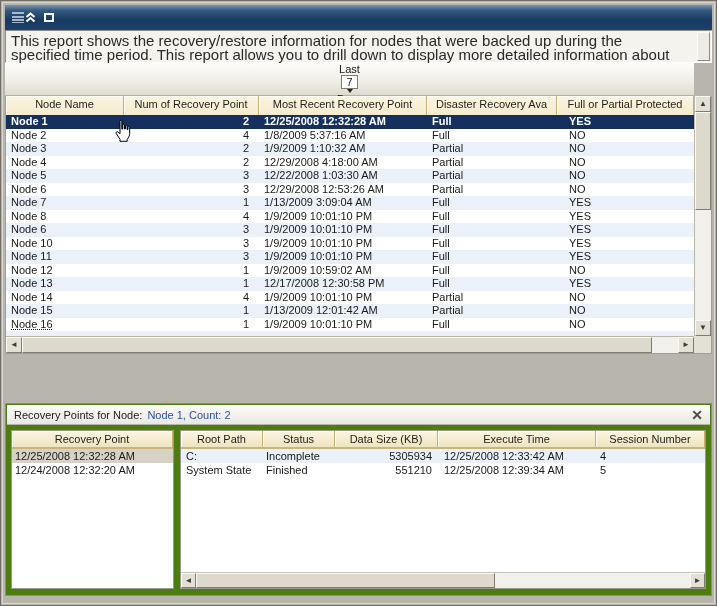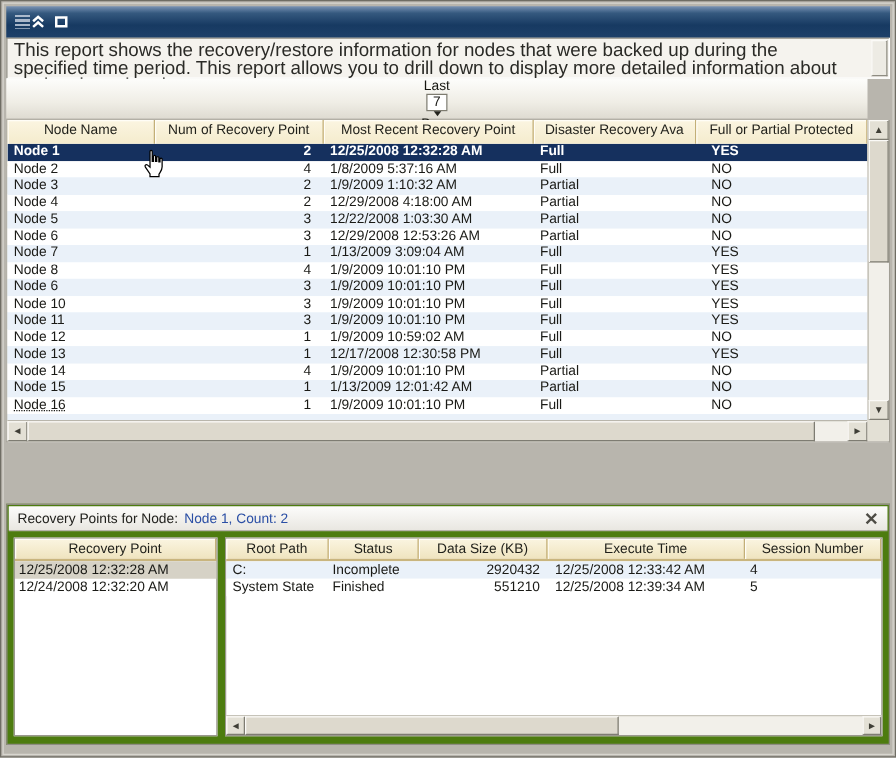--- a/index.html
+++ b/index.html
@@ -405,21 +405,21 @@
         <div class="hcell s1">Status</div>
         <div class="hcell s2">Data Size (KB)</div>
         <div class="hcell s3">Execute Time</div>
         <div class="hcell s4">Session Number</div>
       </div>
       <div class="sess-body">
 
           <div class="sess-row">
             <div class="d0">C:</div>
             <div class="d1">Incomplete</div>
-            <div class="d2">2920432</div>
+            <div class="d2">5305934</div>
             <div class="d3">12/25/2008 12:33:42 AM</div>
             <div class="d4">4</div>
           </div>
 
           <div class="sess-row">
             <div class="d0">System State</div>
             <div class="d1">Finished</div>
             <div class="d2">551210</div>
             <div class="d3">12/25/2008 12:39:34 AM</div>
             <div class="d4">5</div>

